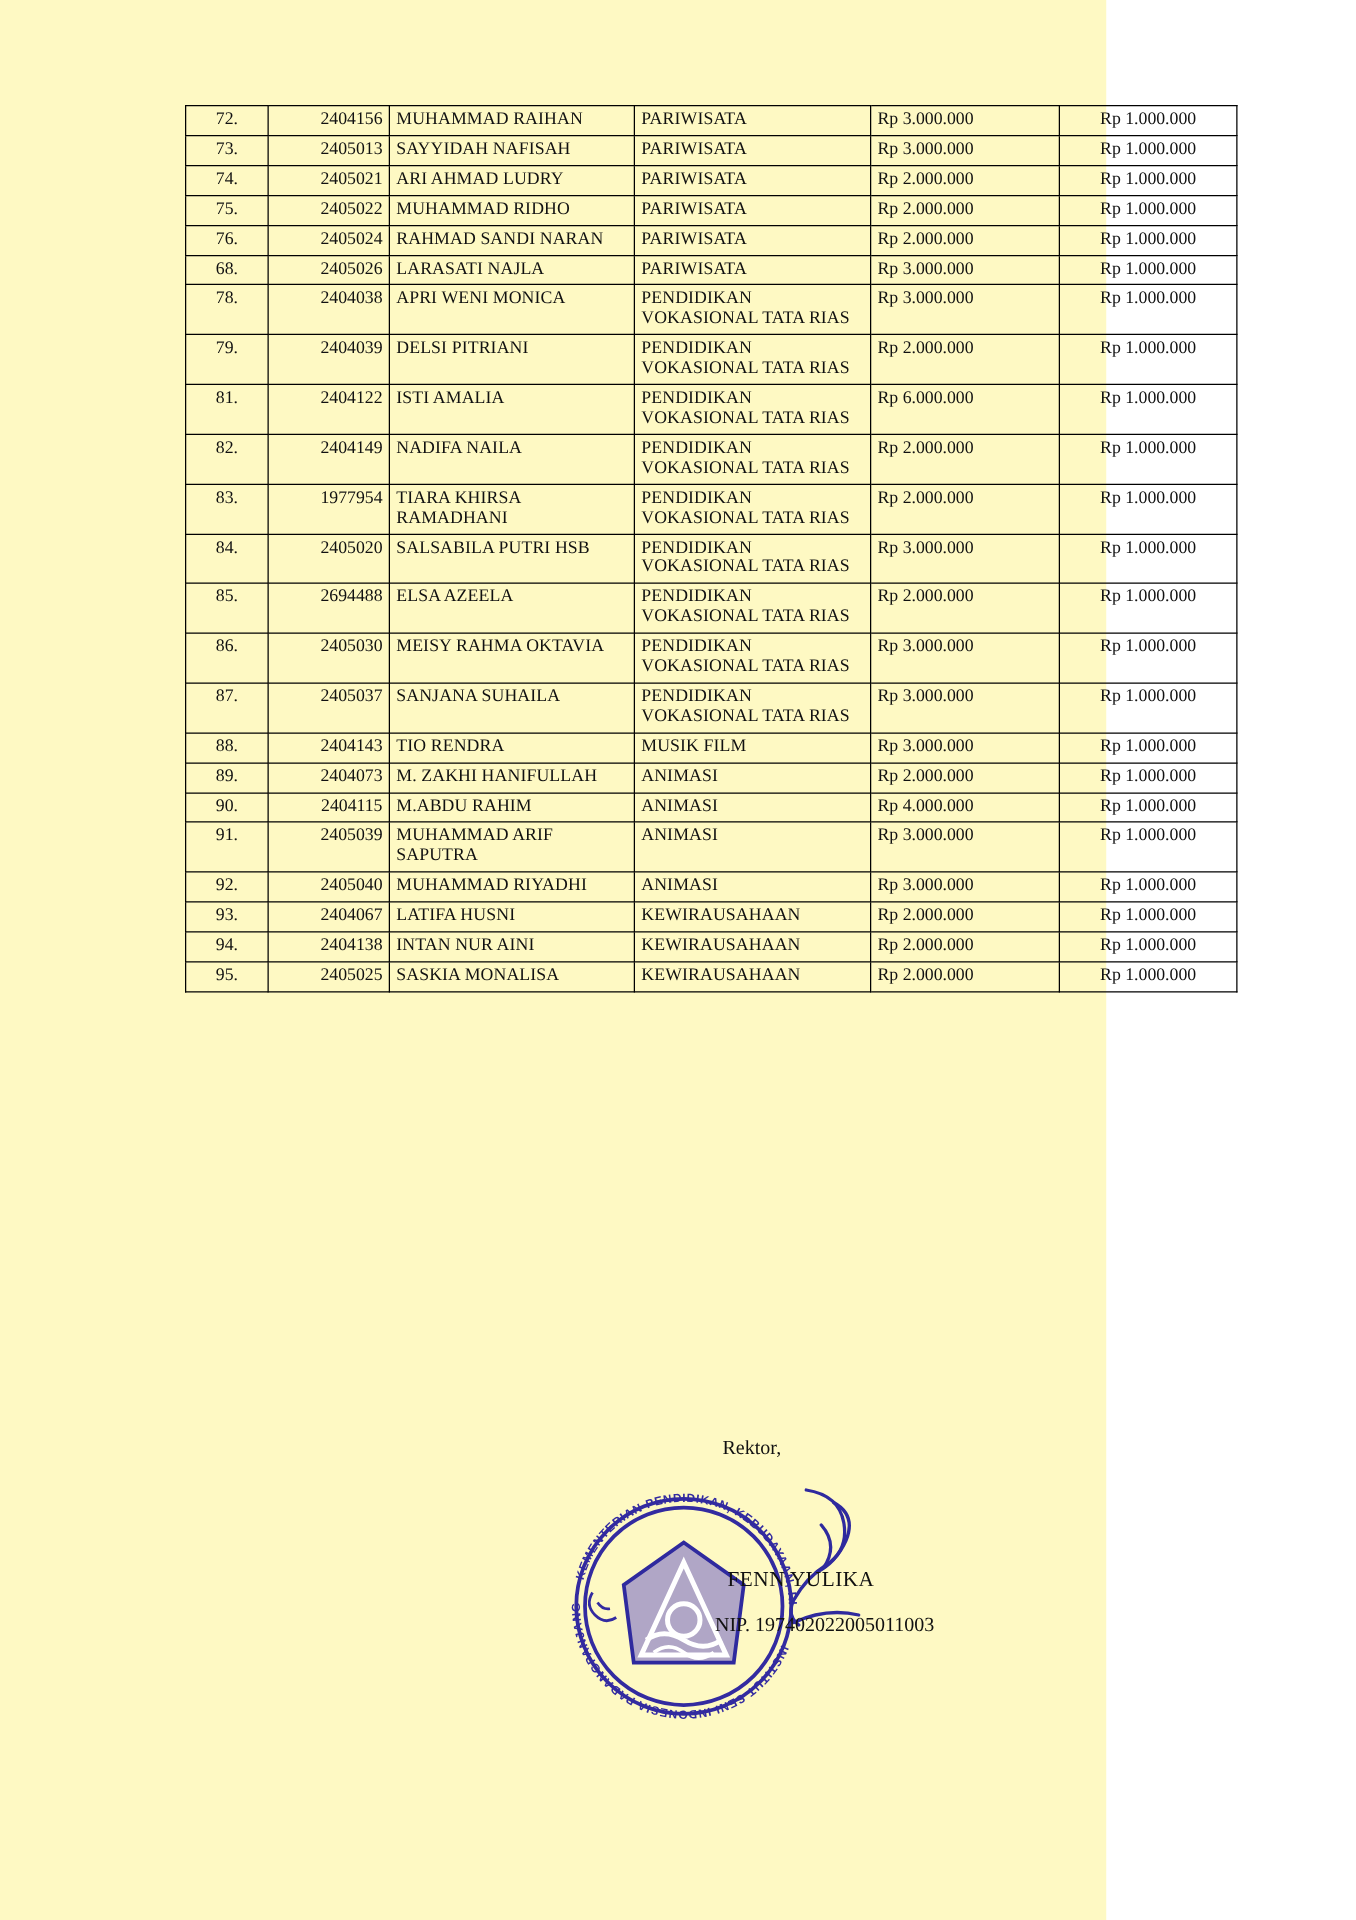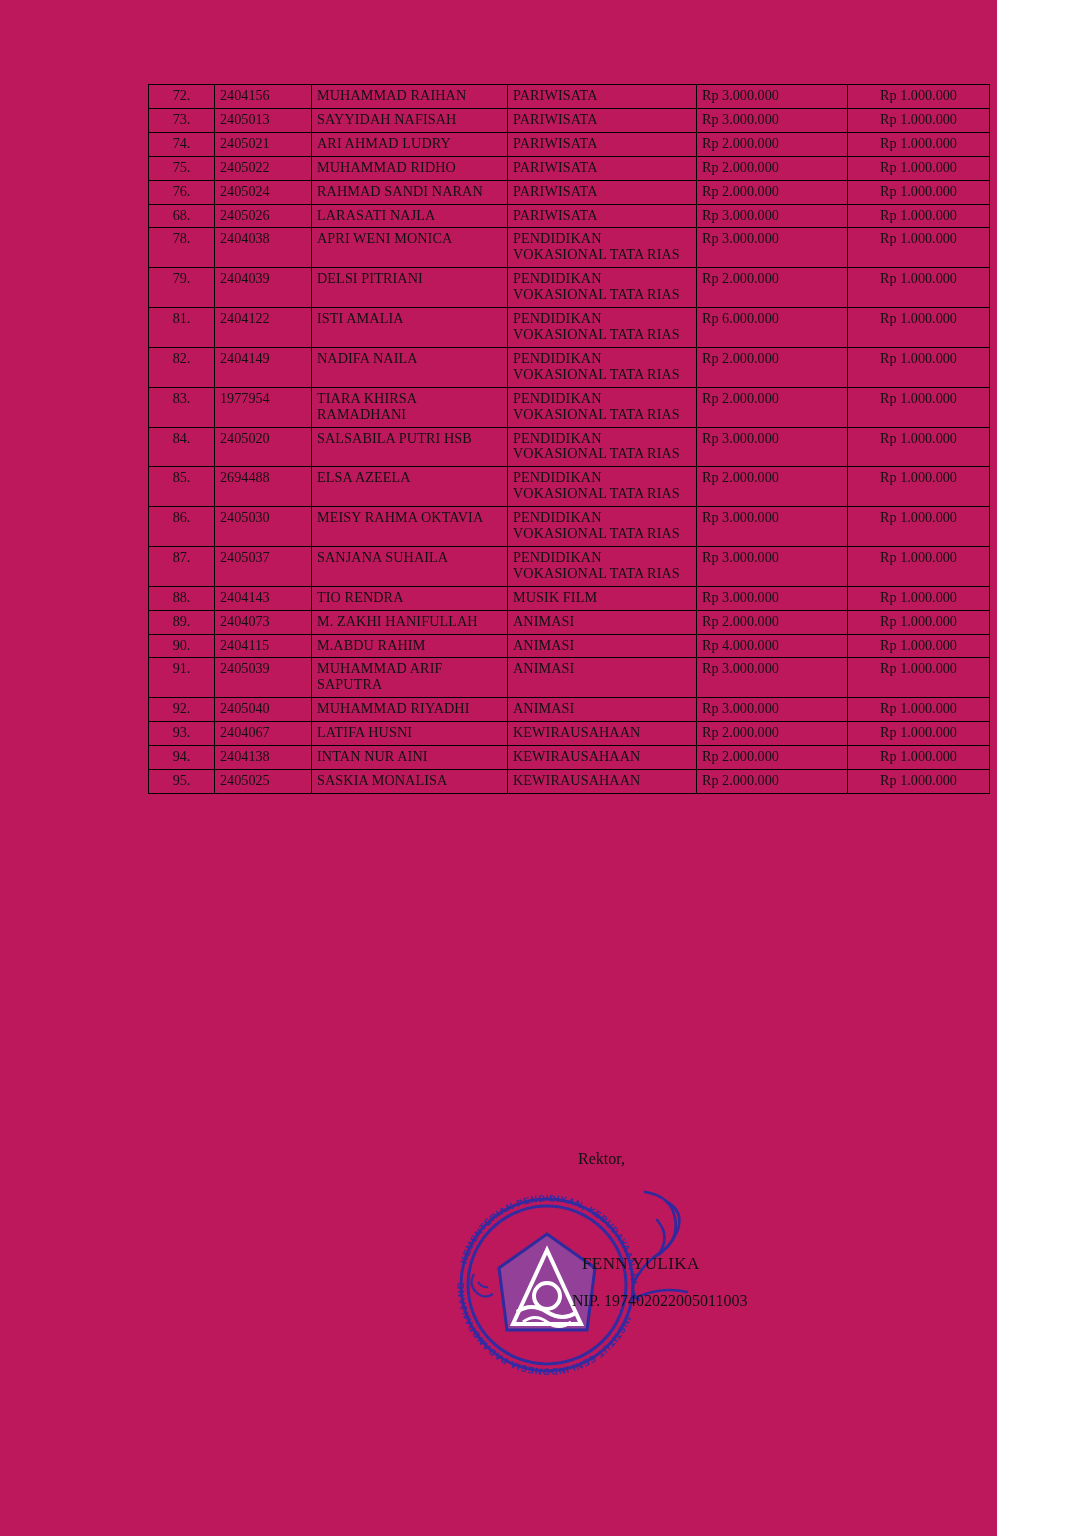--- a/index.html
+++ b/index.html
@@ -11,23 +11,23 @@
     width: 1085px;
     height: 1536px;
     position: relative;
     font-family: "Liberation Serif", serif;
     color: #111;
     overflow: hidden;
   }
   .page {
     position: absolute;
     left: 0; top: 0;
-    width: 997px;
+    width: 885px;
     height: 1536px;
-    background: #be185d;
+    background: #fef9c3;
   }
   .table-wrap {
     position: absolute;
     left: 148px;
     top: 84px;
     width: 775px;
   }
   table.main {
     border-collapse: collapse;
     width: 775px;
@@ -42,21 +42,21 @@
     font-family: "Liberation Serif", serif;
   }
   td.c-no {
     width: 55px;
     text-align: center;
     vertical-align: middle;
     font-size: 15px;
   }
   td.c-nim {
     width: 86px;
-    text-align: left;
+    text-align: right;
     font-size: 13.6px;
     vertical-align: top;
     padding-top: 3px;
   }
   td.c-name {
     width: 185px;
     text-transform: uppercase;
     letter-spacing: 0.1px;
   }
   td.c-prodi {

